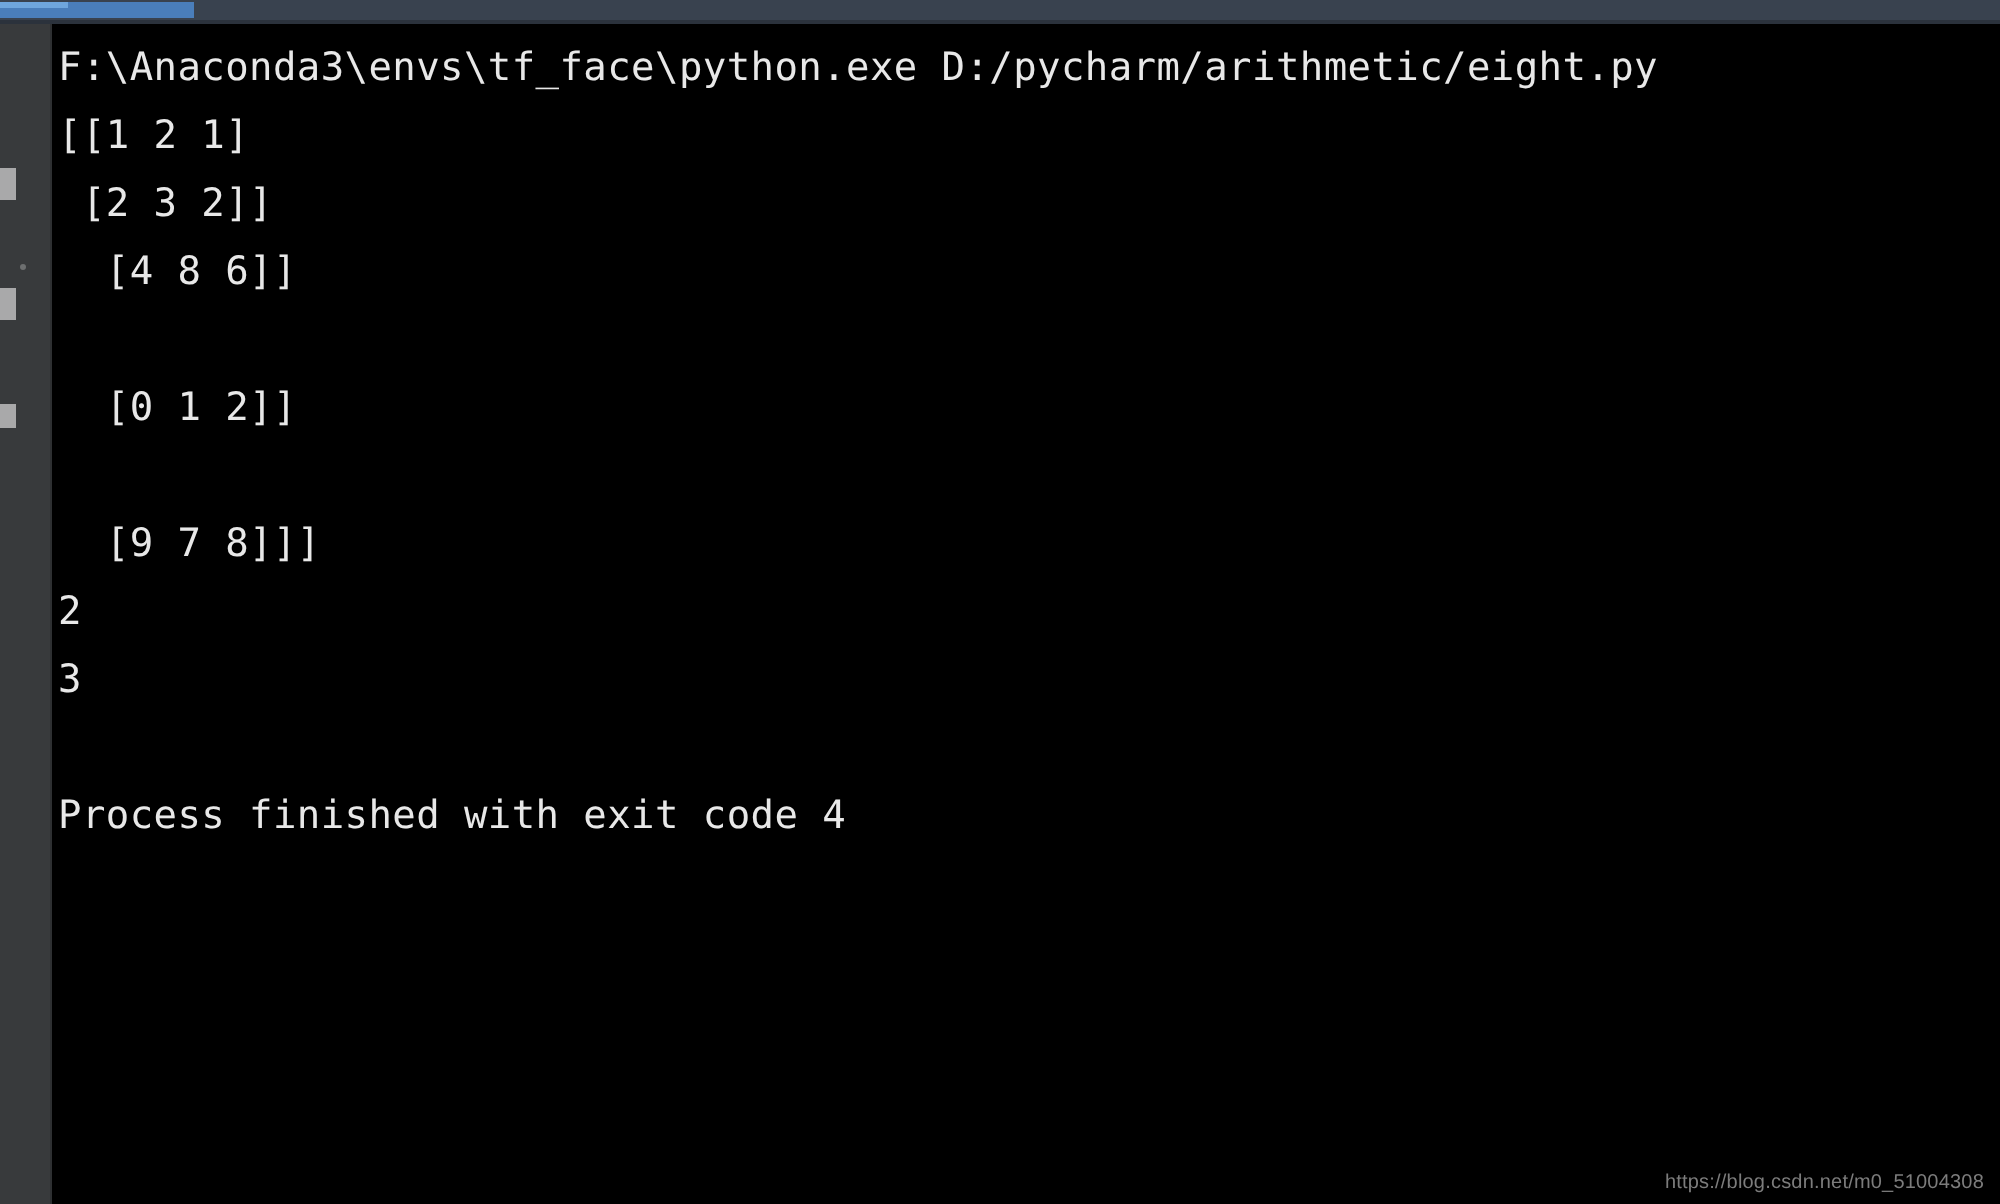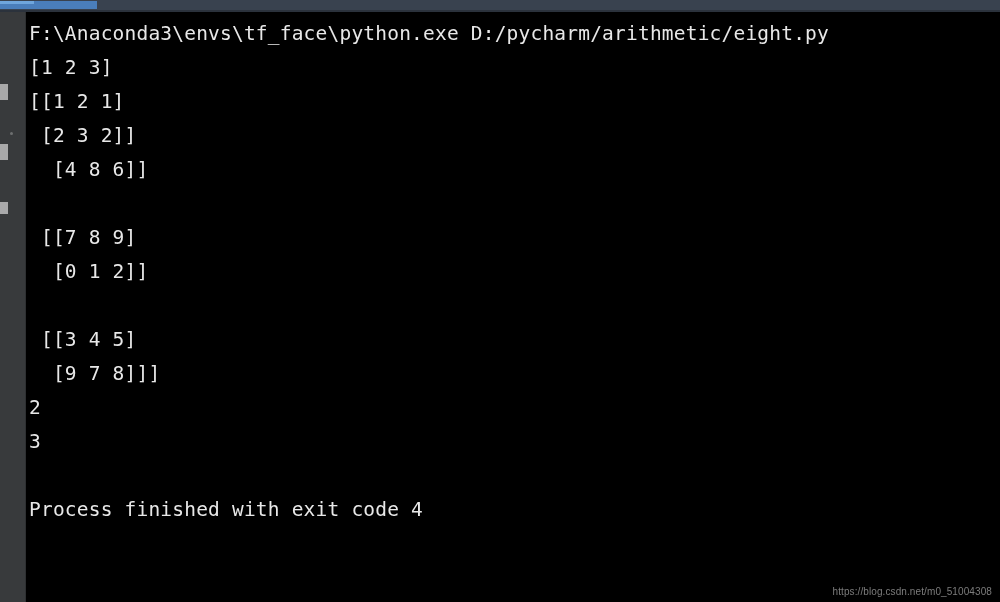--- a/index.html
+++ b/index.html
@@ -139,29 +139,26 @@
         <div class="gutter-mark" style="top: 72px; height: 16px;"></div>
         <div class="gutter-mark" style="top: 132px; height: 16px;"></div>
         <div class="gutter-mark" style="top: 190px; height: 12px;"></div>
         <div class="gutter-dot" style="top: 120px;"></div>
       </div>
   </div>
 
   <div class="console">
     <div class="console-lines" id="console-lines">
         <div class="line">F:\Anaconda3\envs\tf_face\python.exe D:/pycharm/arithmetic/eight.py</div>
-        <div class="line">[1 2 3]</div>
         <div class="line">[[1 2 1]</div>
         <div class="line"> [2 3 2]]</div>
         <div class="line">  [4 8 6]]</div>
         <div class="line blank"> </div>
-        <div class="line"> [[7 8 9]</div>
         <div class="line">  [0 1 2]]</div>
         <div class="line blank"> </div>
-        <div class="line"> [[3 4 5]</div>
         <div class="line">  [9 7 8]]]</div>
         <div class="line">2</div>
         <div class="line">3</div>
         <div class="line blank"> </div>
         <div class="line">Process finished with exit code 4</div>
       </div>
   </div>
 
   <div class="watermark">https://blog.csdn.net/m0_51004308</div>
 

